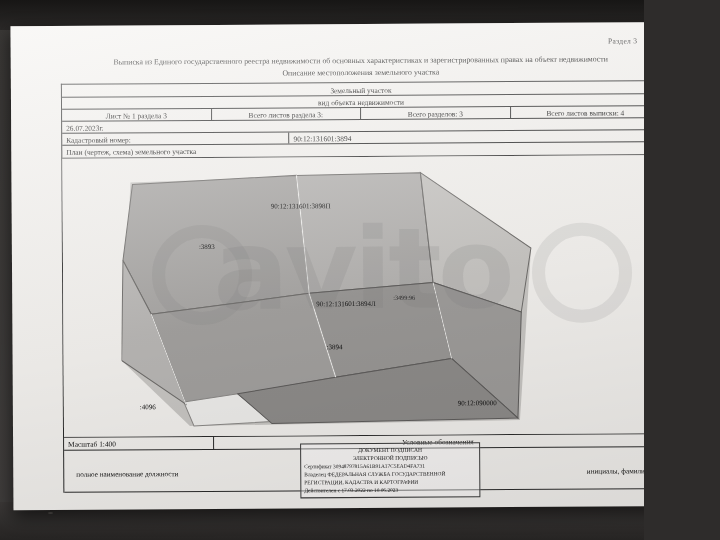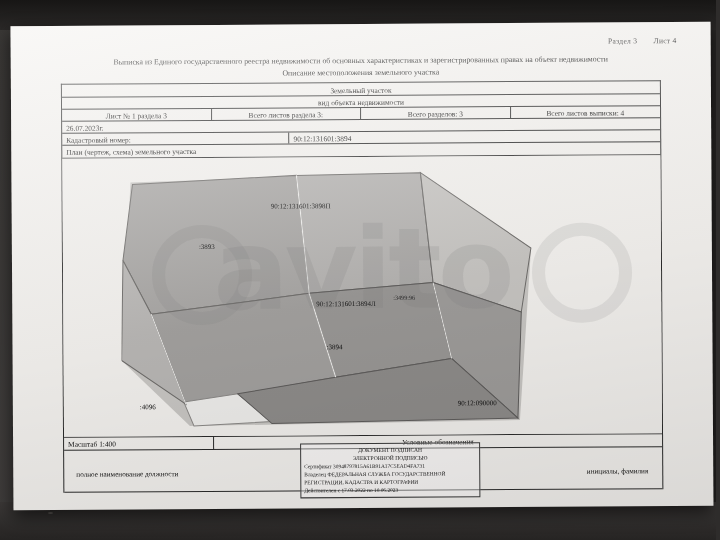--- a/index.html
+++ b/index.html
@@ -8,21 +8,21 @@
   }
   body {
     width: 720px;
     height: 540px;
     background: #2e2c2b;
     font-family: "Liberation Serif", serif;
     overflow: hidden;
   }
   .photo {
     position: relative;
-    width: 716px;
+    width: 644px;
     height: 540px;
     background: linear-gradient(100deg, #3a3836 0%, #434040 25%, #2c2a29 60%, #252322 100%);
     overflow: hidden;
   }
   
   .desk-top {
     position: absolute;
     left: 0; top: 0; width: 720px; height: 30px;
     background: linear-gradient(180deg, #171615 0%, #2b2928 100%);
   }

